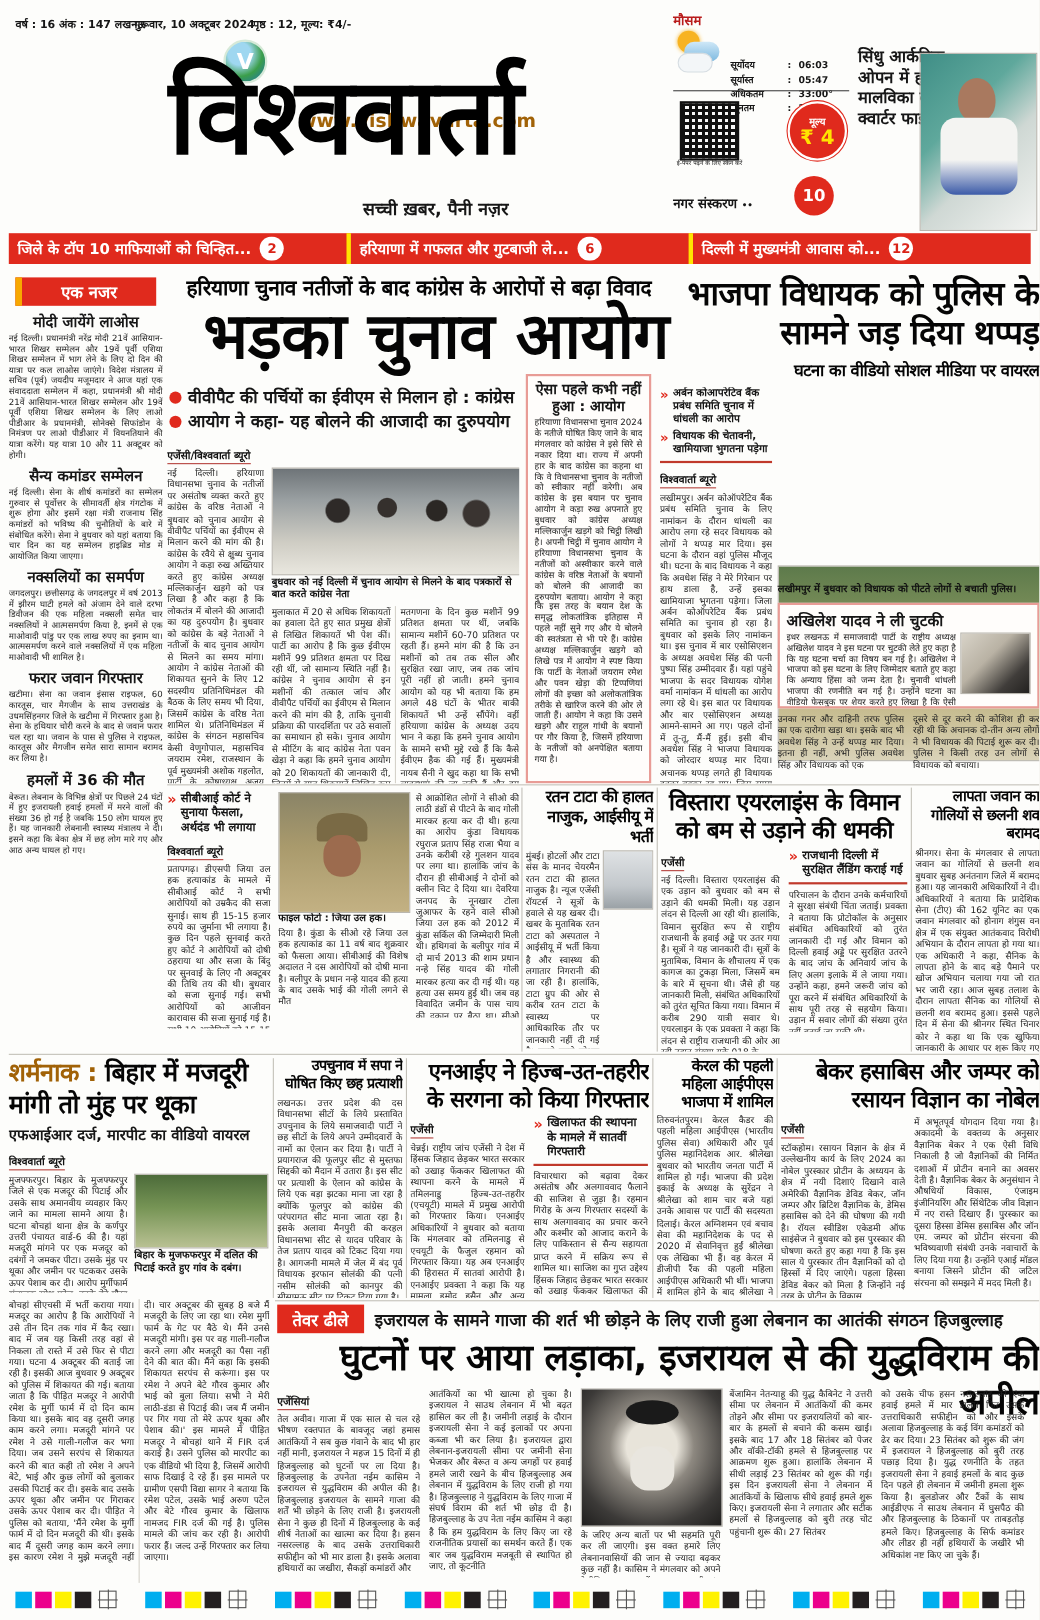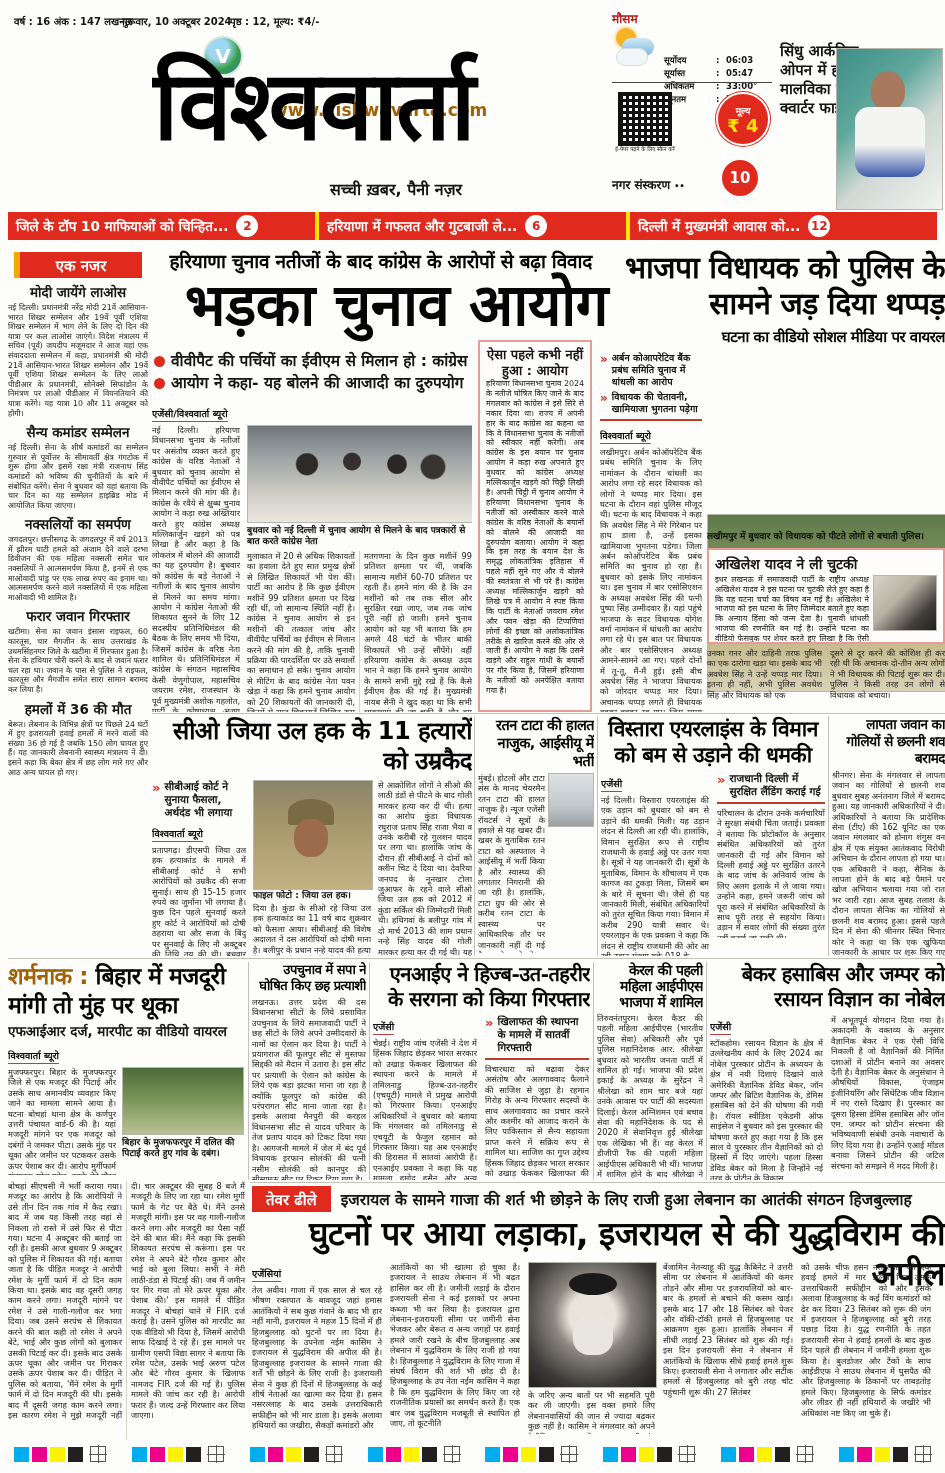--- a/index.html
+++ b/index.html
@@ -228,21 +228,20 @@
     <div class="bodytxt just" style="font-size:7.9px;line-height:9.8px;">इधर लखनऊ में समाजवादी पार्टी के राष्ट्रीय अध्यक्ष अखिलेश यादव ने इस घटना पर चुटकी लेते हुए कहा है कि यह घटना चर्चा का विषय बन गई है। अखिलेश ने भाजपा को इस घटना के लिए जिम्मेदार बताते हुए कहा कि अन्याय हिंसा को जन्म देता है। चुनावी धांधली भाजपा की रणनीति बन गई है। उन्होंने घटना का वीडियो फेसबुक पर शेयर करते हुए लिखा है कि ऐसी परिस्थितियों का उत्पन्न होना लोकतंत्र के लिए शर्मनाक स्थिति है।</div>
   </div>
   <div class="abs" style="left:707px;top:648px;width:238px;height:64px;overflow:hidden;display:flex;gap:8px;">
     <div class="bodytxt just" style="width:115px;">उनका गनर और दाहिनी तरफ पुलिस का एक दारोगा खड़ा था। इसके बाद भी अवधेश सिंह ने उन्हें थप्पड़ मार दिया। इतना ही नहीं, अभी पुलिस अवधेश सिंह और विधायक को एक</div>
     <div class="bodytxt just" style="width:115px;">दूसरे से दूर करने की कोशिश ही कर रही थी कि अचानक दो-तीन अन्य लोगों ने भी विधायक की पिटाई शुरू कर दी। पुलिस ने किसी तरह उन लोगों से विधायक को बचाया।</div>
   </div>
 
   <div class="hline abs" style="left:152px;top:713px;width:793px;"></div>
 
   <div class="abs" style="left:152px;top:716px;width:320px;height:240px;overflow:hidden;">
-    <div class="colhead" style="font-size:24px;line-height:30px;">सीओ जिया उल हक के 11 हत्यारों को उम्रकैद</div>
     <div style="display:flex;gap:7px;margin-top:4px;">
       <div style="width:94px;">
         <div style="display:flex;align-items:flex-start;margin-bottom:3px;">
           <span class="chev" style="font-size:13px;">»</span>
           <span class="b" style="font-size:10.5px;line-height:13px;">सीबीआई कोर्ट ने सुनाया फैसला, अर्थदंड भी लगाया</span>
         </div>
         <span class="byline">विश्ववार्ता ब्यूरो</span>
         <div class="bodytxt just" style="height:150px;">प्रतापगढ़। डीएसपी जिया उल हक हत्याकांड के मामले में सीबीआई कोर्ट ने सभी आरोपियों को उम्रकैद की सजा सुनाई। साथ ही 15-15 हजार रुपये का जुर्माना भी लगाया है। कुछ दिन पहले सुनवाई करते हुए कोर्ट ने आरोपियों को दोषी ठहराया था और सजा के बिंदु पर सुनवाई के लिए नौ अक्टूबर की तिथि तय की थी। बुधवार को सजा सुनाई गई। सभी आरोपियों को आजीवन कारावास की सजा सुनाई गई है। सभी 10 आरोपियों को 15-15 हजार का जुर्माना भी लगाया गया है। जुर्माने की आधी रकम डिप्टी एसपी जिया उल हक की पत्नी परवीन आजाद को मिलेगी। सीबीआई स्पेशल कोर्ट ने आदेश</div>
       </div>
       <div style="width:118px;">

